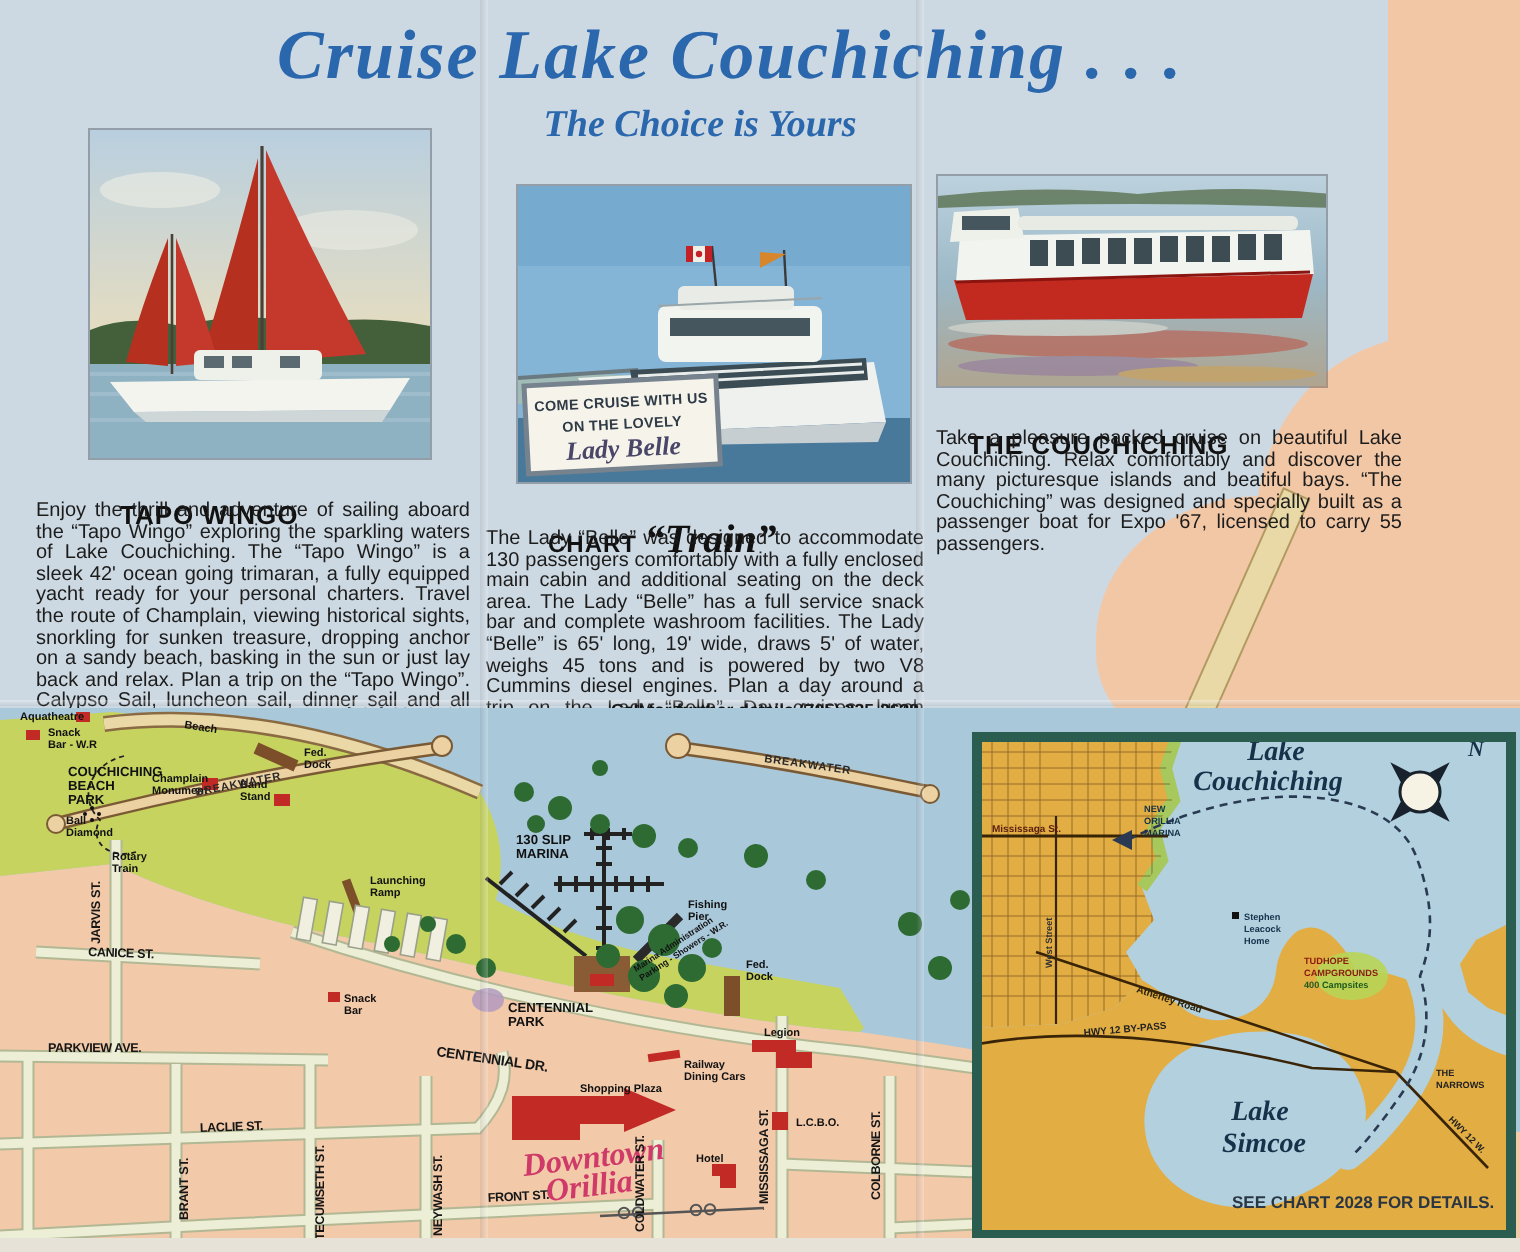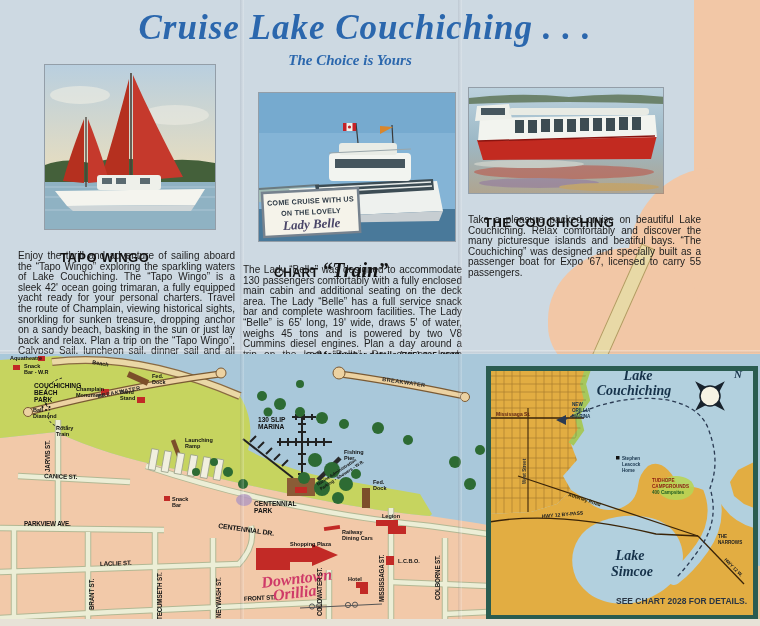--- a/index.html
+++ b/index.html
@@ -11,21 +11,21 @@
   .blob-road{position:absolute;left:62px;top:-8px;width:13px;height:150px;background:#e8d9a6;border:1px solid #b49a62;transform:rotate(24deg);}
   .fold{position:absolute;top:0;width:4px;height:620px;background:linear-gradient(90deg,rgba(60,60,80,.10),rgba(255,255,255,.25));pointer-events:none;}
   .fold.f1{left:240px}.fold.f2{left:458px}
   .hfold{position:absolute;left:0;top:350px;width:760px;height:3px;background:linear-gradient(180deg,rgba(255,255,255,.35),rgba(60,60,80,.08));}
   .bottom-edge{position:absolute;left:0;top:619px;width:760px;height:7px;background:#e7e2d7;}
   h1.title{position:absolute;left:0;top:8px;width:730px;margin:0;text-align:center;
     font-family:"Liberation Serif",serif;font-style:italic;font-weight:bold;
     font-size:35px;color:#2b67ad;letter-spacing:1px;}
   h2.subtitle{position:absolute;left:130px;top:52px;width:440px;margin:0;text-align:center;
     font-family:"Liberation Serif",serif;font-style:italic;font-weight:bold;
-    font-size:15px;color:#2b67ad;}
+    font-size:19px;color:#2b67ad;}
   .photo{position:absolute;margin:0;border:1px solid rgba(40,50,60,.35);box-sizing:border-box;overflow:hidden;}
   .photo svg{display:block;}
   .ph1{left:44px;top:64px;width:172px;height:166px;}
   .ph2{left:258px;top:92px;width:198px;height:150px;}
   .ph3{left:468px;top:87px;width:196px;height:107px;}
   .caption{position:absolute;margin:16px;font-weight:bold;color:#111;font-size:13px;letter-spacing:.5px;text-align:left;}
   .cap1{left:44px;top:234px;width:172px;}
   .cap2{left:258px;top:243px;width:198px;font-size:12px;}
   .cap2 .script{font-family:"Liberation Serif",serif;font-style:italic;font-weight:bold;font-size:20px;letter-spacing:0;}
   .cap3{left:468px;top:199px;width:196px;}

